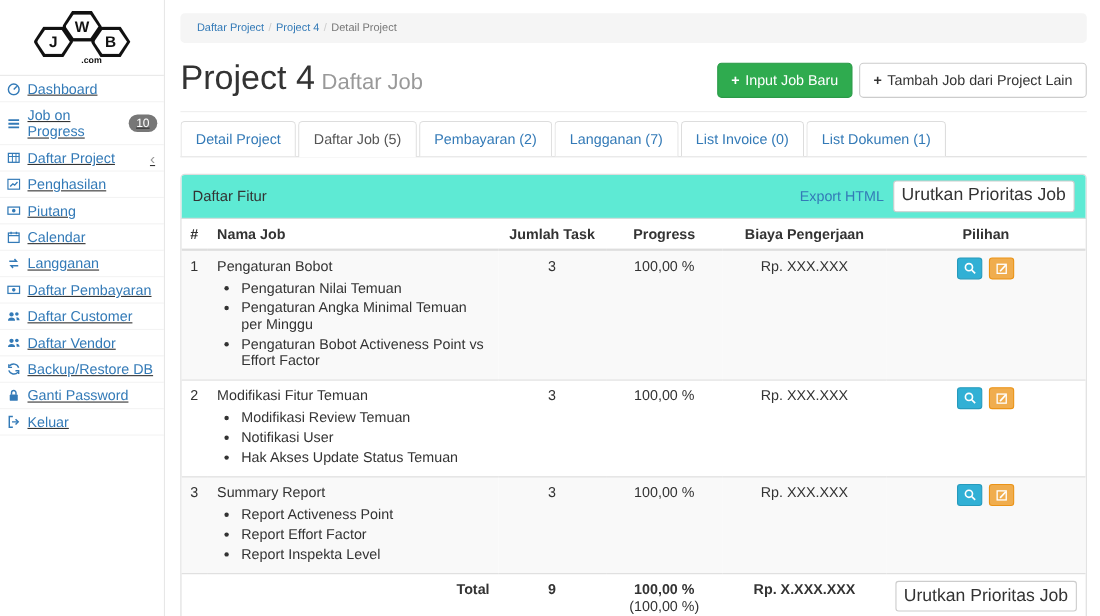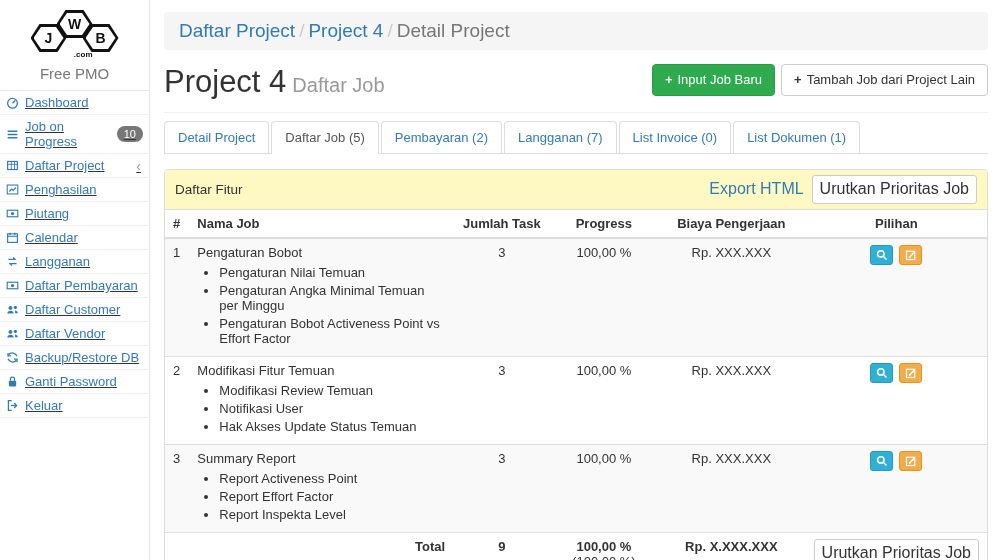--- a/index.html
+++ b/index.html
@@ -26,47 +26,47 @@
   .brand-name { text-align:center; color:#777; font-size:15px; margin-top:5px; }
   .side-menu { display:block;text-decoration:underline; }
   .side-item { display:flex; align-items:center; gap:6px; padding:4px 6px; min-height:24px;
                color:#337ab7; border-bottom:1px solid #f3f3f3; font-size:13px; cursor:pointer; }
   .side-item .si { width:13px; height:13px; flex:0 0 13px; }
   .badge { margin-left:auto; background:#777; color:#fff; border-radius:10px; padding:1px 7px; font-size:11px; line-height:14px; }
   .chev { margin-left:auto; color:#999; font-size:14px; line-height:12px; padding-right:2px; }
 
   
   .main { position:absolute; left:151px; top:0; width:849px; height:560px; padding:12px 12px 0 13px; overflow:hidden; }
-  .breadcrumb { background:#f5f5f5; border-radius:4px; padding:8px 15px; font-size:19px; color:#777; }
+  .breadcrumb { background:#f5f5f5; border-radius:4px; padding:8px 15px; font-size:10px; color:#777; }
   .breadcrumb a { color:#337ab7; }
   .breadcrumb .sep { color:#ccc; padding:0 4px; }
 
-  .page-header { display:flex; align-items:flex-start; justify-content:space-between;
+  .page-header { display:flex; align-items:flex-end; justify-content:space-between;
                  border-bottom:1px solid #eee; padding:14px 0 12px; margin-bottom:8px; }
   .page-title { font-size:31px; font-weight:400; color:#333; }
   .page-title small { font-size:20px; color:#999; font-weight:400; margin-left:6px; }
   .hdr-buttons { display:flex; gap:6px; }
   .btn { display:inline-flex; align-items:center; gap:5px; padding:6px 12px; border-radius:4px;
          font-size:13px; line-height:1.42; cursor:pointer; border:1px solid transparent; white-space:nowrap; }
   .btn-success { background:#2fab4f; border-color:#28984516; border:1px solid #2a9a47; color:#fff; }
   .btn-default { background:#fff; border:1px solid #ccc; color:#333; }
   .btn .plus { font-weight:bold; }
 
   
   .tabs { display:flex; border-bottom:1px solid #ddd; margin-bottom:15px; }
   .tab { padding:8px 13px; border:1px solid #ddd; border-bottom:none; border-radius:4px 4px 0 0;
          color:#337ab7; background:#fff; margin-right:2px; cursor:pointer; font-size:13px; }
   .tab.active { color:#555; margin-bottom:-1px; padding-bottom:9px; cursor:default; }
 
   
   .panel { border:1px solid #ddd; border-radius:4px; margin-bottom:14px; overflow:hidden; background:#fff; }
-  .panel-heading { background:#fef9c3; border-bottom:1px solid #ddd; padding:5px 10px;
+  .panel-heading { background:#5eead4; border-bottom:1px solid #ddd; padding:5px 10px;
                    display:flex; align-items:center; min-height:27px; }
   .panel-title { flex:1; font-size:13.5px; color:#333; }
-  .export-link { color:#337ab7; margin-right:8px; font-size:16px; cursor:pointer; }
+  .export-link { color:#337ab7; margin-right:8px; font-size:13px; cursor:pointer; }
   .btn-xs { padding:2px 7px; font-size:16px; border-radius:3px; }
 
   table { width:100%; border-collapse:collapse; font-size:13px; }
   th, td { padding:6px 8px; vertical-align:top; }
   thead th { border-bottom:2px solid #ddd; font-weight:bold; text-align:center; }
   thead th.l { text-align:left; }
   tbody td, tfoot td { border-top:1px solid #ddd; }
   tbody tr:nth-child(odd) { background:#f9f9f9; }
   td.c { text-align:center; }
   td.r { text-align:right; }
@@ -91,21 +91,20 @@
           <span>W</span>
         </div>
       <div class="hex hex-j">
           <span>J</span>
         </div>
       <div class="hex hex-b">
           <span>B</span>
         </div>
       <div class="logo-com">.com</div>
     </div>
-    <div class="brand-name">Free PMO</div>
   </div>
 
   <nav class="side-menu">
     <a class="side-item">
       <svg class="si" viewBox="0 0 16 16">
           <circle cx="8" cy="9" r="6" fill="none" stroke="currentColor" stroke-width="1.6"></circle>
           <path d="M8 9 L11.5 5.5" stroke="currentColor" stroke-width="1.6"></path>
         </svg>
       <span>Dashboard</span>
     </a>

